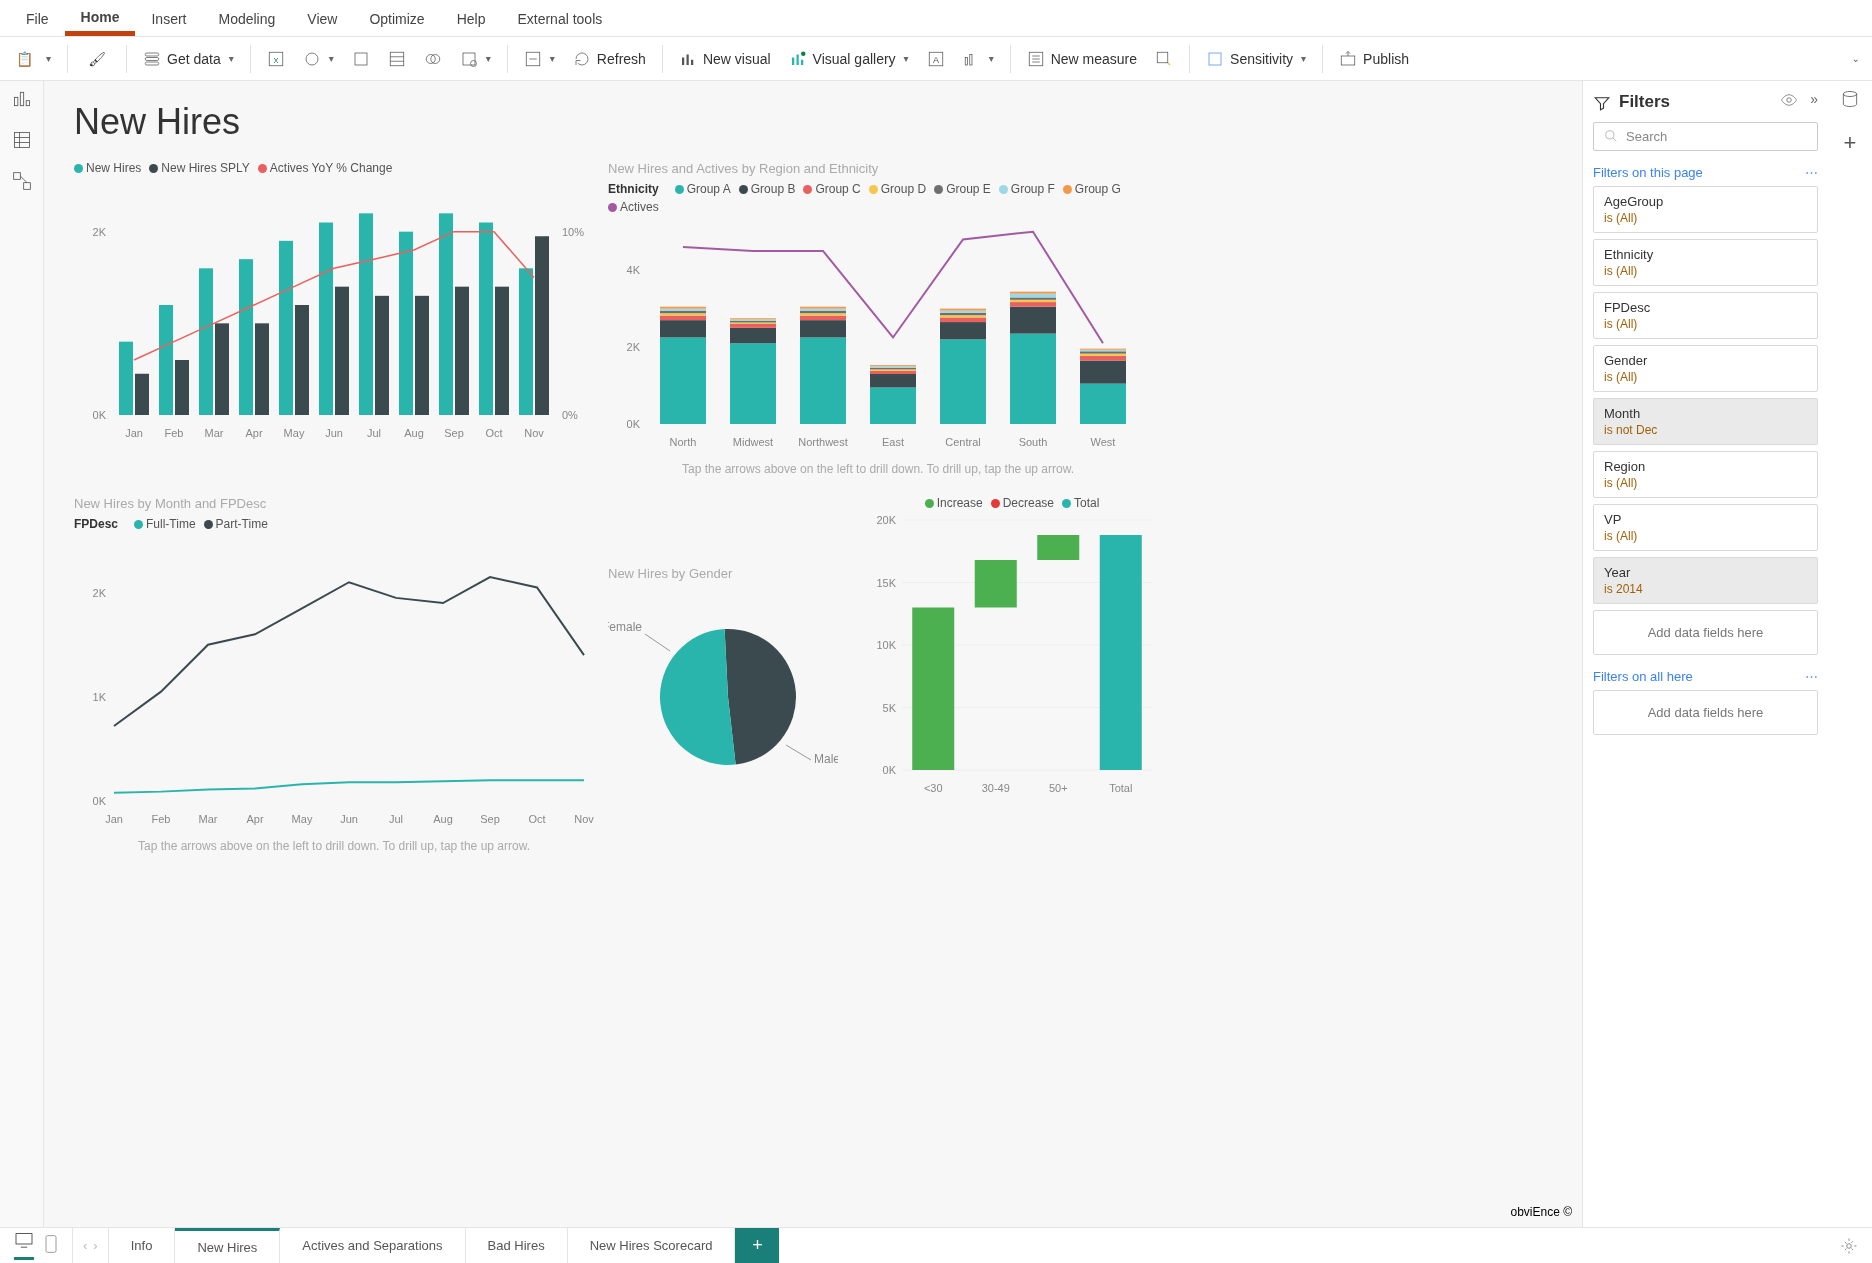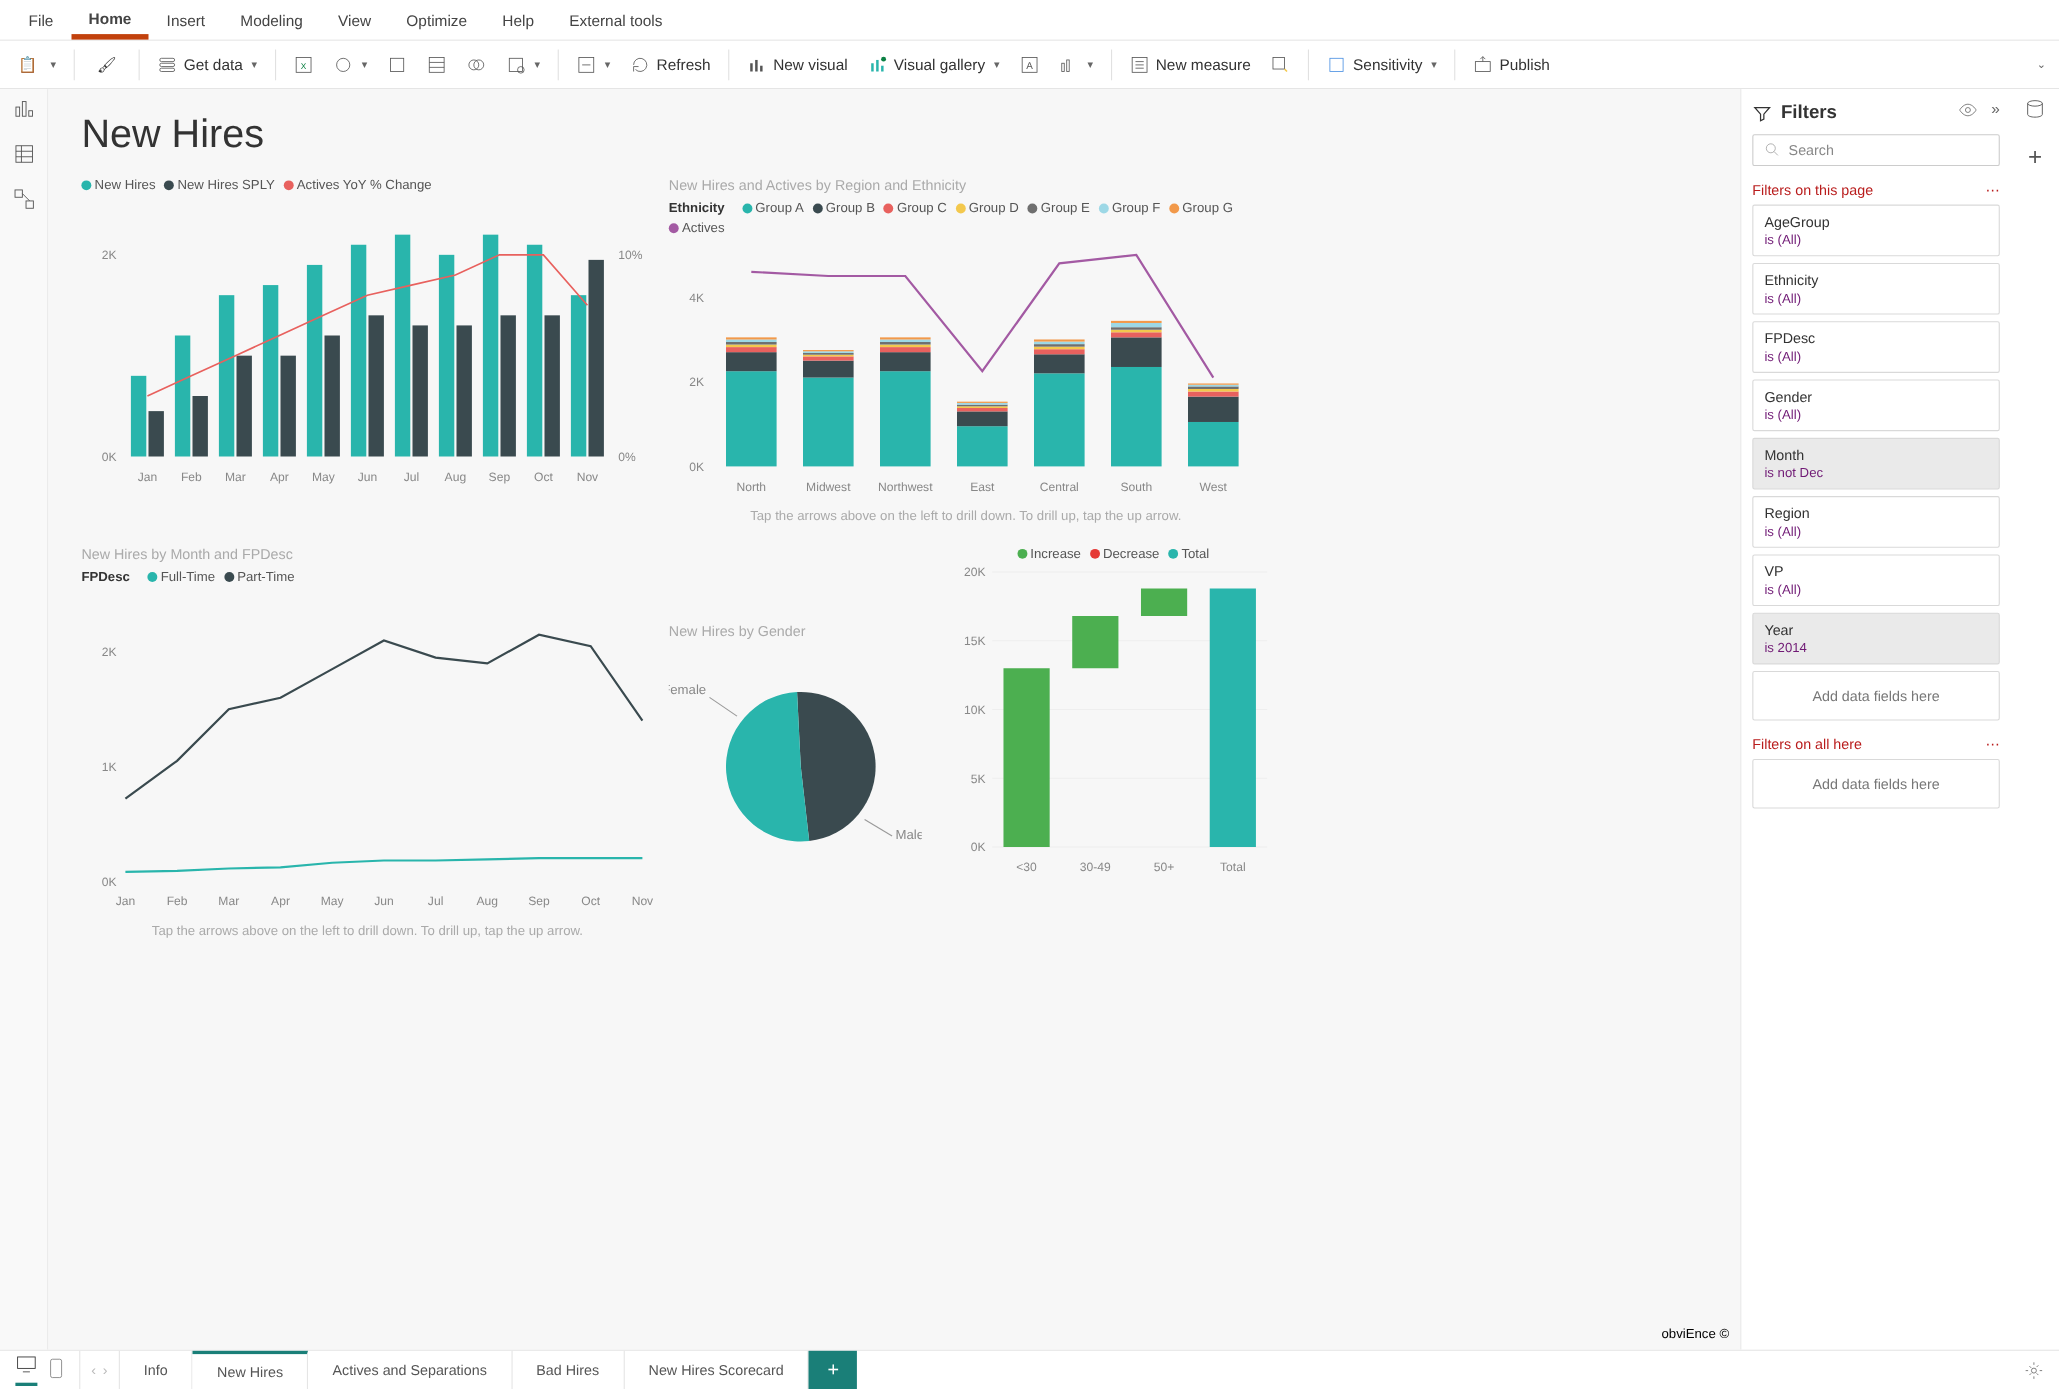--- a/index.html
+++ b/index.html
@@ -14,25 +14,25 @@
 .chev { font-size: 10px; color: #666; margin-left: 2px; }
 .leftrail { position: absolute; left: 0; top: 81px; width: 44px; height: calc(100% - 81px - 36px); border-right: 1px solid #e5e5e5; background: #f9f9f9; display: flex; flex-direction: column; align-items: center; padding-top: 8px; gap: 18px; }
 .leftrail svg { width: 20px; height: 20px; color: #555; }
 .rightrail { position: absolute; right: 0; top: 81px; width: 44px; height: calc(100% - 81px - 36px); background: #fff; display: flex; flex-direction: column; align-items: center; padding-top: 8px; gap: 18px; }
 .rightrail svg { width: 20px; height: 20px; color: #555; }
 .filters { position: absolute; right: 44px; top: 81px; width: 246px; height: calc(100% - 81px - 36px); border-left: 1px solid #e5e5e5; background: #fff; padding: 10px 10px; overflow-y: auto; }
 .filters-head { display: flex; align-items: center; justify-content: space-between; margin-bottom: 10px; }
 .filters-head .title { display: flex; align-items: flex-end; gap: 8px; font-size: 17px; font-weight: 600; color: #333; }
 .filters-head .actions { display: flex; gap: 12px; color: #666; }
 .search-box { display: flex; align-items: flex-start; gap: 8px; border: 1px solid #ccc; border-radius: 2px; padding: 6px 10px; margin-bottom: 14px; color: #888; }
-.filter-section-label { font-size: 13px; color: #b91c1c; margin: 6px 0; display: flex; justify-content: space-between; align-items: center; text-align: center; }
+.filter-section-label { font-size: 13px; color: #3b82f6; margin: 6px 0; display: flex; justify-content: space-between; align-items: center; text-align: center; }
 .filter-card { border: 1px solid #d9d9d9; border-radius: 2px; padding: 7px 10px; margin-bottom: 6px; font-size: 13px; background: #fff; }
 .filter-card.active { background: #eaeaea; }
 .filter-card .name { color: #333; }
-.filter-card .val { color: #701a75; font-size: 12px; margin-top: 2px; }
+.filter-card .val { color: #a16207; font-size: 12px; margin-top: 2px; }
 .filter-add { border: 1px solid #d9d9d9; border-radius: 2px; padding: 14px 10px; text-align: center; color: #777; font-size: 13px; margin-bottom: 14px; margin-top: 4px; }
 .canvas { position: absolute; left: 44px; top: 81px; right: 290px; bottom: 36px; background: #f7f7f7; padding: 20px 30px; }
 .page-title { font-size: 36px; font-weight: 400; color: #333; margin-bottom: 18px; }
 .viz-row { display: flex; gap: 14px; }
 .viz { background: transparent; position: relative; }
 .viz-title { font-size: 13px; color: #aaa; margin-bottom: 6px; }
 .legend { font-size: 12px; color: #555; display: flex; flex-wrap: wrap; gap: 4px 8px; align-items: center; }
 .legend .dot { display: inline-block; width: 9px; height: 9px; border-radius: 50%; margin-right: 3px; vertical-align: middle; }
 .legend-label { font-size: 12px; font-weight: 600; color: #333; margin-right: 8px; }
 svg.chart { display: block; }

